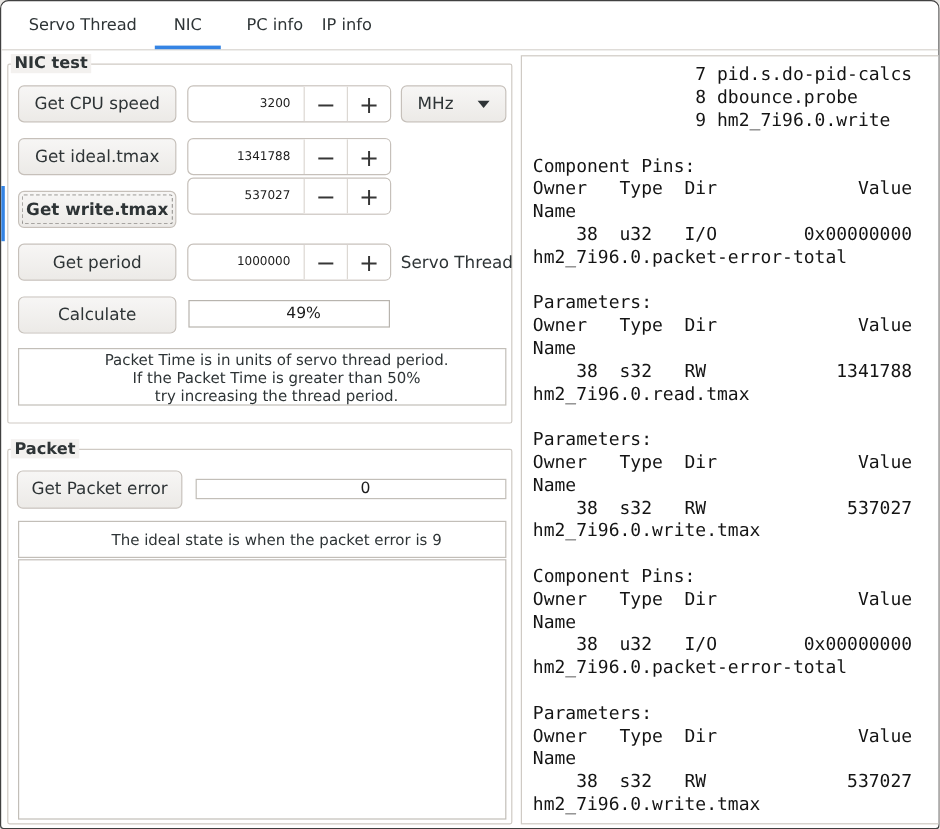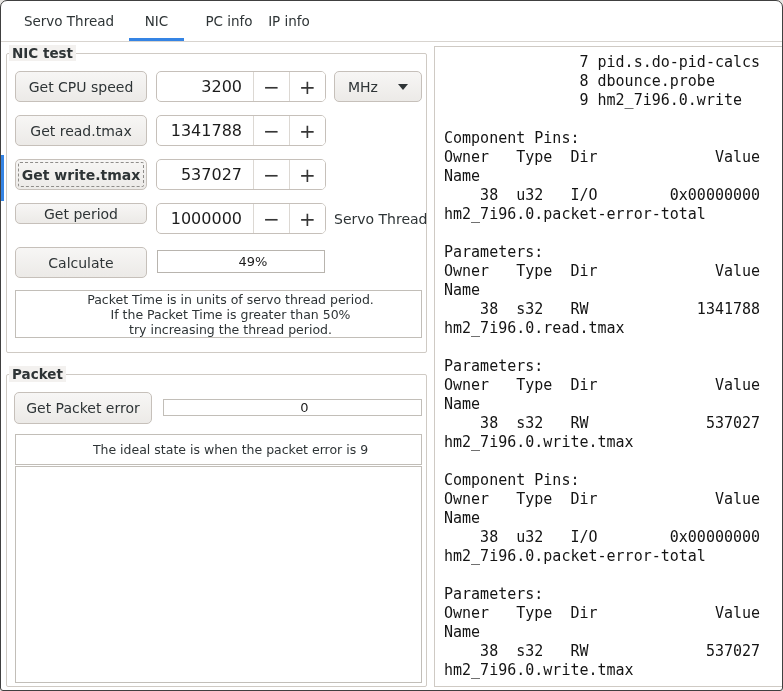--- a/index.html
+++ b/index.html
@@ -23,21 +23,21 @@
                  background:#f3f1ef; padding:0 3px; z-index:2; }
   
   .btn { position:absolute; display:flex; align-items:center; justify-content:center;
          background:linear-gradient(to bottom,#f7f6f5,#eceae7);
          border:1px solid #c6c0ba; border-radius:5px;
          font-size:14px; color:#2e3436; cursor:default; }
   .btn.focused { outline:1px dashed #8f8d8a; outline-offset:-4px;font-weight:bold; }
   
   .spin { position:absolute; display:flex; background:#fff;
           border:1px solid #c6c0ba; border-radius:5px; overflow:hidden; }
-  .spin-value { flex:1; text-align:center; padding-right:11px; font-size:16px;
+  .spin-value { flex:1; text-align:center; padding-right:11px; font-size:10px;
                 display:flex; align-items:center; justify-content:flex-end; color:#1c1c1c; }
   .spin-btn { width:36px; border-left:1px solid #dcd8d3; display:flex;
               align-items:center; justify-content:center;
               font-size:20px; color:#363636; background:#fff; cursor:default; }
   
   .combo { position:absolute; display:flex; align-items:center; justify-content:space-between;
            padding:0 13px; background:linear-gradient(to bottom,#f7f6f5,#eceae7);
            border:1px solid #c6c0ba; border-radius:5px; font-size:14px; cursor:default; }
   .caret-down { width:0; height:0; border-left:5px solid transparent;
                 border-right:5px solid transparent; border-top:6px solid #2e3436; }
@@ -84,43 +84,43 @@
       </div>
     <div class="spin-btn">
         <span>+</span>
       </div>
   </div>
   <div class="combo" style="left:333px;top:70px;width:88px;height:31px;">
     <span>MHz</span>
     <span class="caret-down"></span>
   </div>
 
-  <div class="btn" style="left:14px;top:114px;width:132px;height:31px;">Get read.tmax</div>
+  <div class="btn" style="left:14px;top:114px;width:132px;height:31px;">Get ideal.tmax</div>
   <div class="spin" style="left:155px;top:114px;width:170px;height:31px;">
     <div class="spin-value">1341788</div>
     <div class="spin-btn">
         <span>−</span>
       </div>
     <div class="spin-btn">
         <span>+</span>
       </div>
   </div>
 
   <div class="btn focused" style="left:14px;top:158px;width:132px;height:31px;">Get write.tmax</div>
-  <div class="spin" style="left:155px;top:158px;width:170px;height:31px;">
+  <div class="spin" style="left:155px;top:147px;width:170px;height:31px;">
     <div class="spin-value">537027</div>
     <div class="spin-btn">
         <span>−</span>
       </div>
     <div class="spin-btn">
         <span>+</span>
       </div>
   </div>
 
-  <div class="btn" style="left:14px;top:202px;width:132px;height:21px;">Get period</div>
+  <div class="btn" style="left:14px;top:202px;width:132px;height:31px;">Get period</div>
   <div class="spin" style="left:155px;top:202px;width:170px;height:31px;">
     <div class="spin-value">1000000</div>
     <div class="spin-btn">
         <span>−</span>
       </div>
     <div class="spin-btn">
         <span>+</span>
       </div>
   </div>
   <div class="plain-label" style="left:333px;top:202px;height:31px;">Servo Thread</div>

